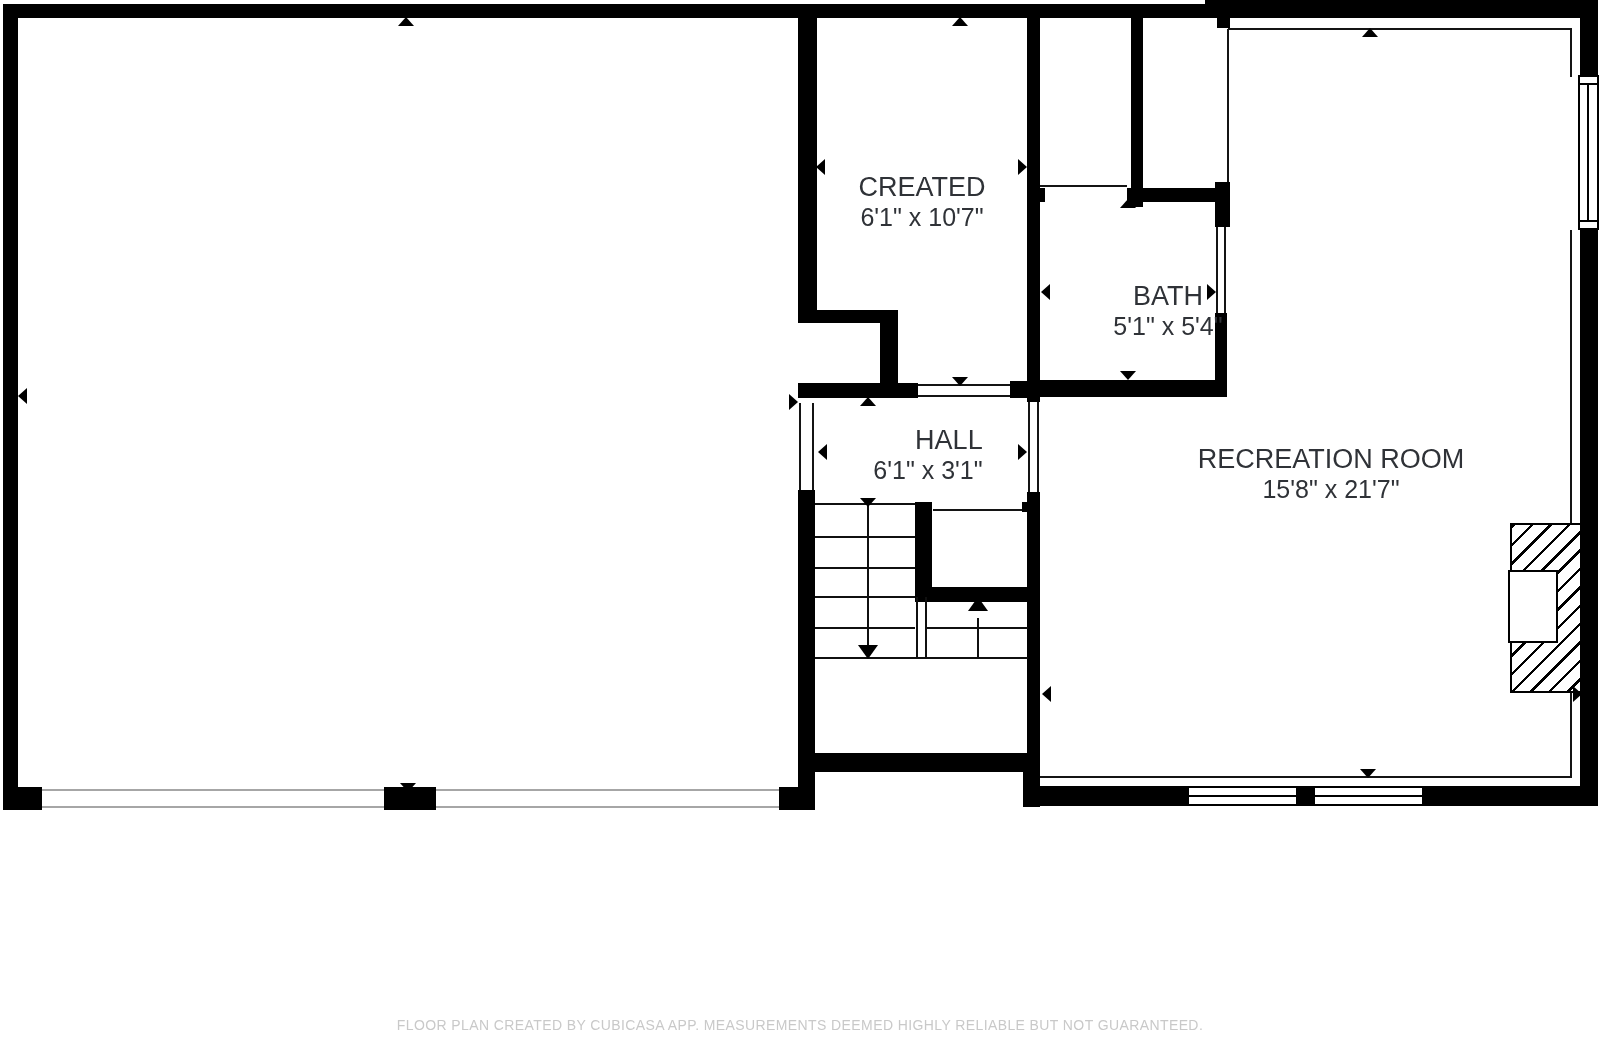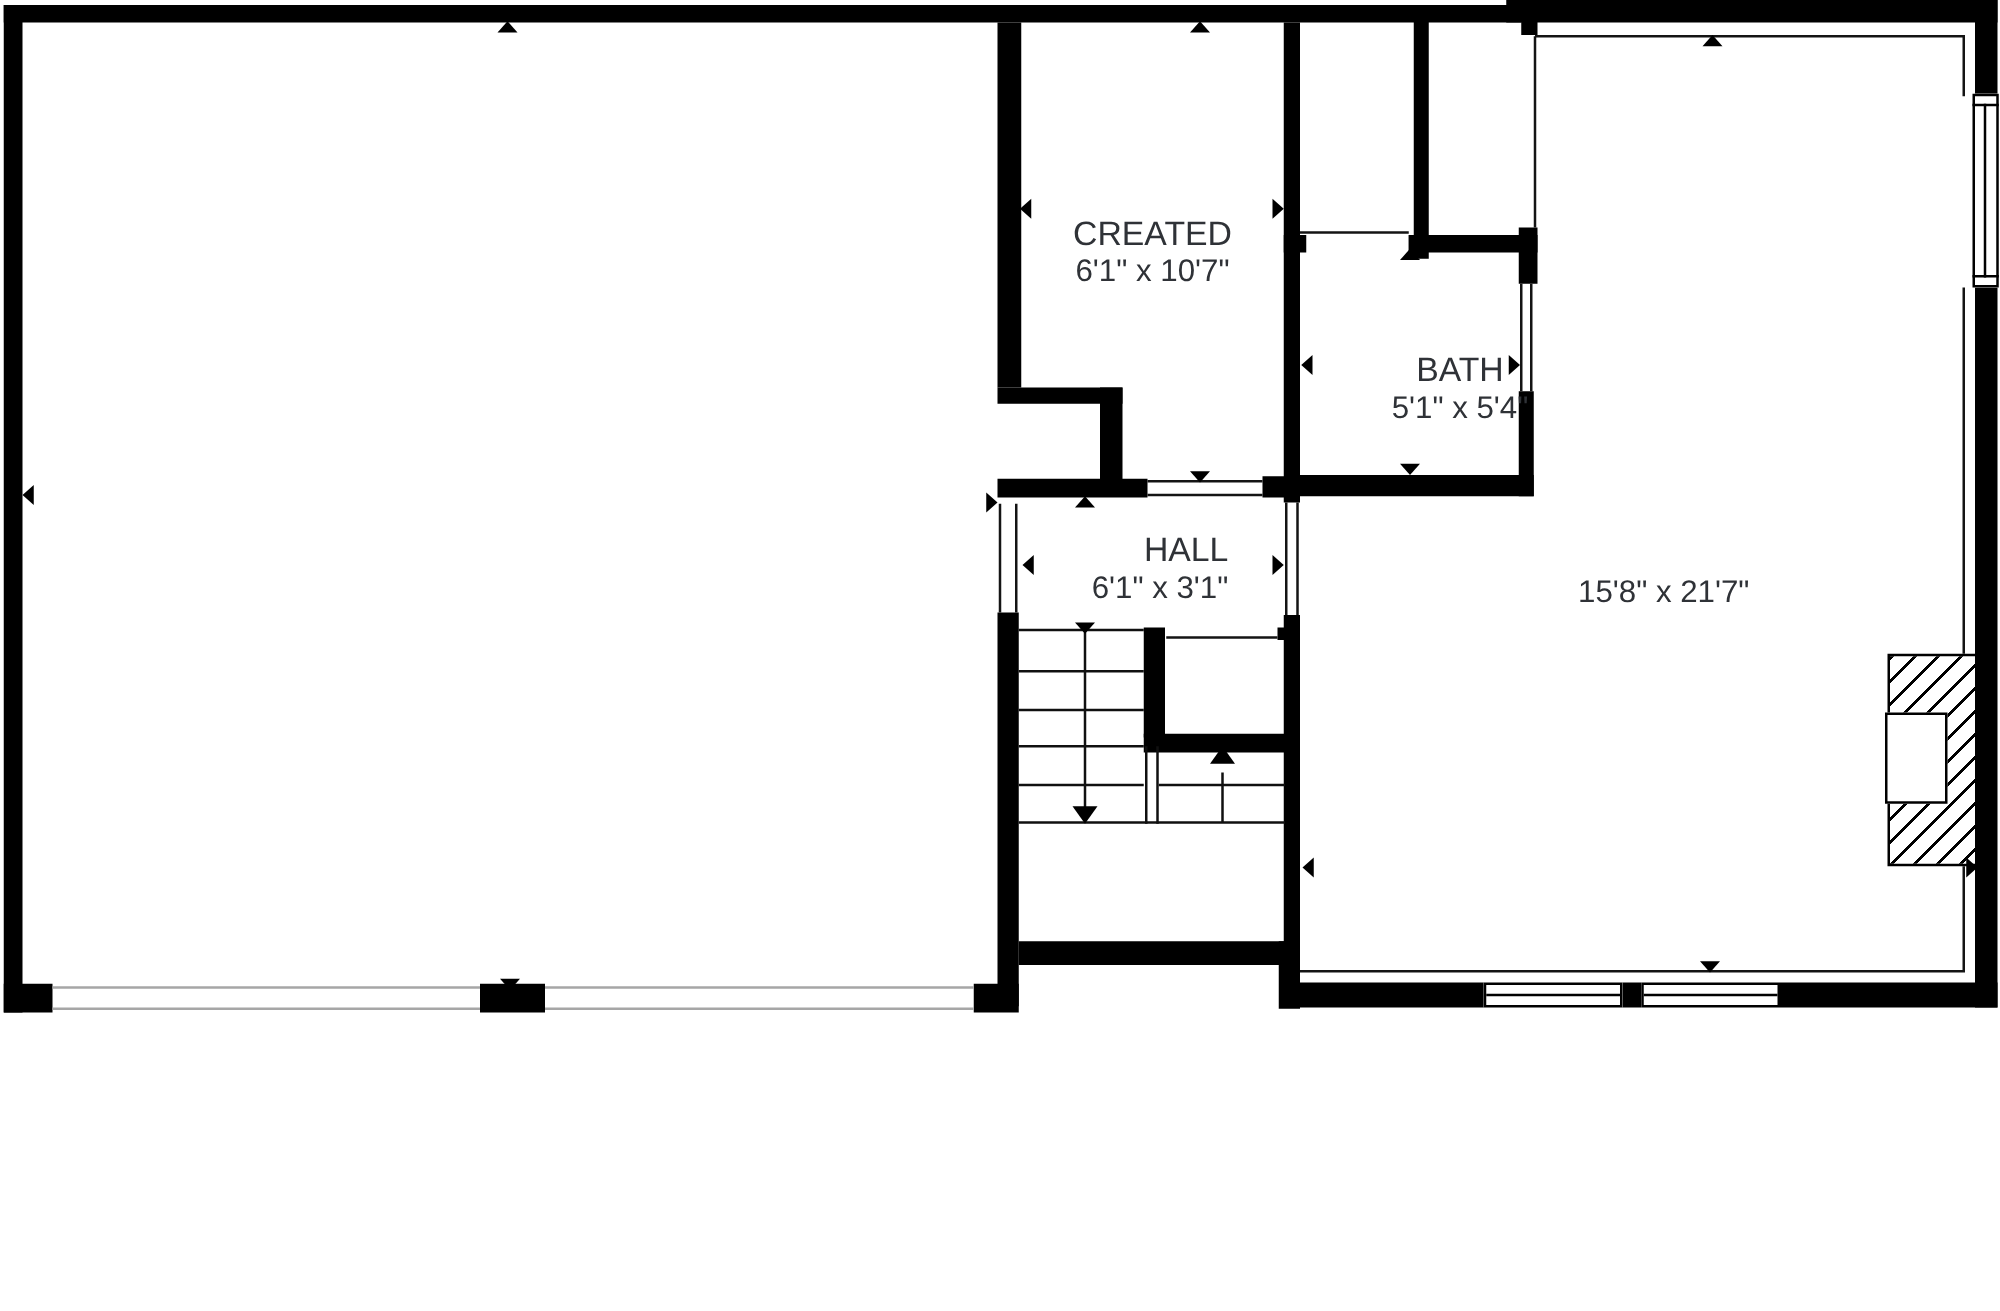--- a/index.html
+++ b/index.html
@@ -24,20 +24,21 @@
   .room-dims{font-size:25px;}
   #footer{
     position:absolute;left:0;top:1017px;width:1600px;text-align:center;
     font-size:14px;color:#c9c9c9;letter-spacing:0.4px;
   }
 </style>
 </head>
 <body>
 
 <div id="canvas">
+  <div id="footer">FLOOR PLAN CREATED BY CUBICASA APP. MEASUREMENTS DEEMED HIGHLY RELIABLE BUT NOT GUARANTEED.</div>
 <div class="wall" style="left: 3px; top: 4px; width: 1214px; height: 14px;"></div>
     <div class="wall" style="left: 1205px; top: 0px; width: 393px; height: 18px;"></div>
     <div class="wall" style="left: 1217px; top: 14px; width: 13px; height: 14px;"></div>
     <div class="wall" style="left: 3px; top: 4px; width: 15px; height: 806px;"></div>
     <div class="wall" style="left: 3px; top: 787px; width: 39px; height: 23px;"></div>
     <div class="wall" style="left: 384px; top: 787px; width: 52px; height: 23px;"></div>
     <div class="wall" style="left: 779px; top: 787px; width: 36px; height: 23px;"></div>
     <div class="wall" style="left: 798px; top: 18px; width: 19px; height: 292px;"></div>
     <div class="wall" style="left: 798px; top: 310px; width: 100px; height: 13px;"></div>
     <div class="wall" style="left: 880px; top: 310px; width: 18px; height: 75px;"></div>
@@ -136,15 +137,16 @@
     <div class="room-name">BATH</div>
     <div class="room-dims">5'1" x 5'4"</div>
   </div>
 
   <div class="room-label" style="left: 928px; top: 455px; text-align: right;">
     <div class="room-name">HALL</div>
     <div class="room-dims">6'1" x 3'1"</div>
   </div>
 
   <div class="room-label" style="left: 1331px; top: 474px;">
+    <div class="room-name">RECREATION ROOM</div>
     <div class="room-dims">15'8" x 21'7"</div>
   </div>
 </div>
 
 </body></html>

